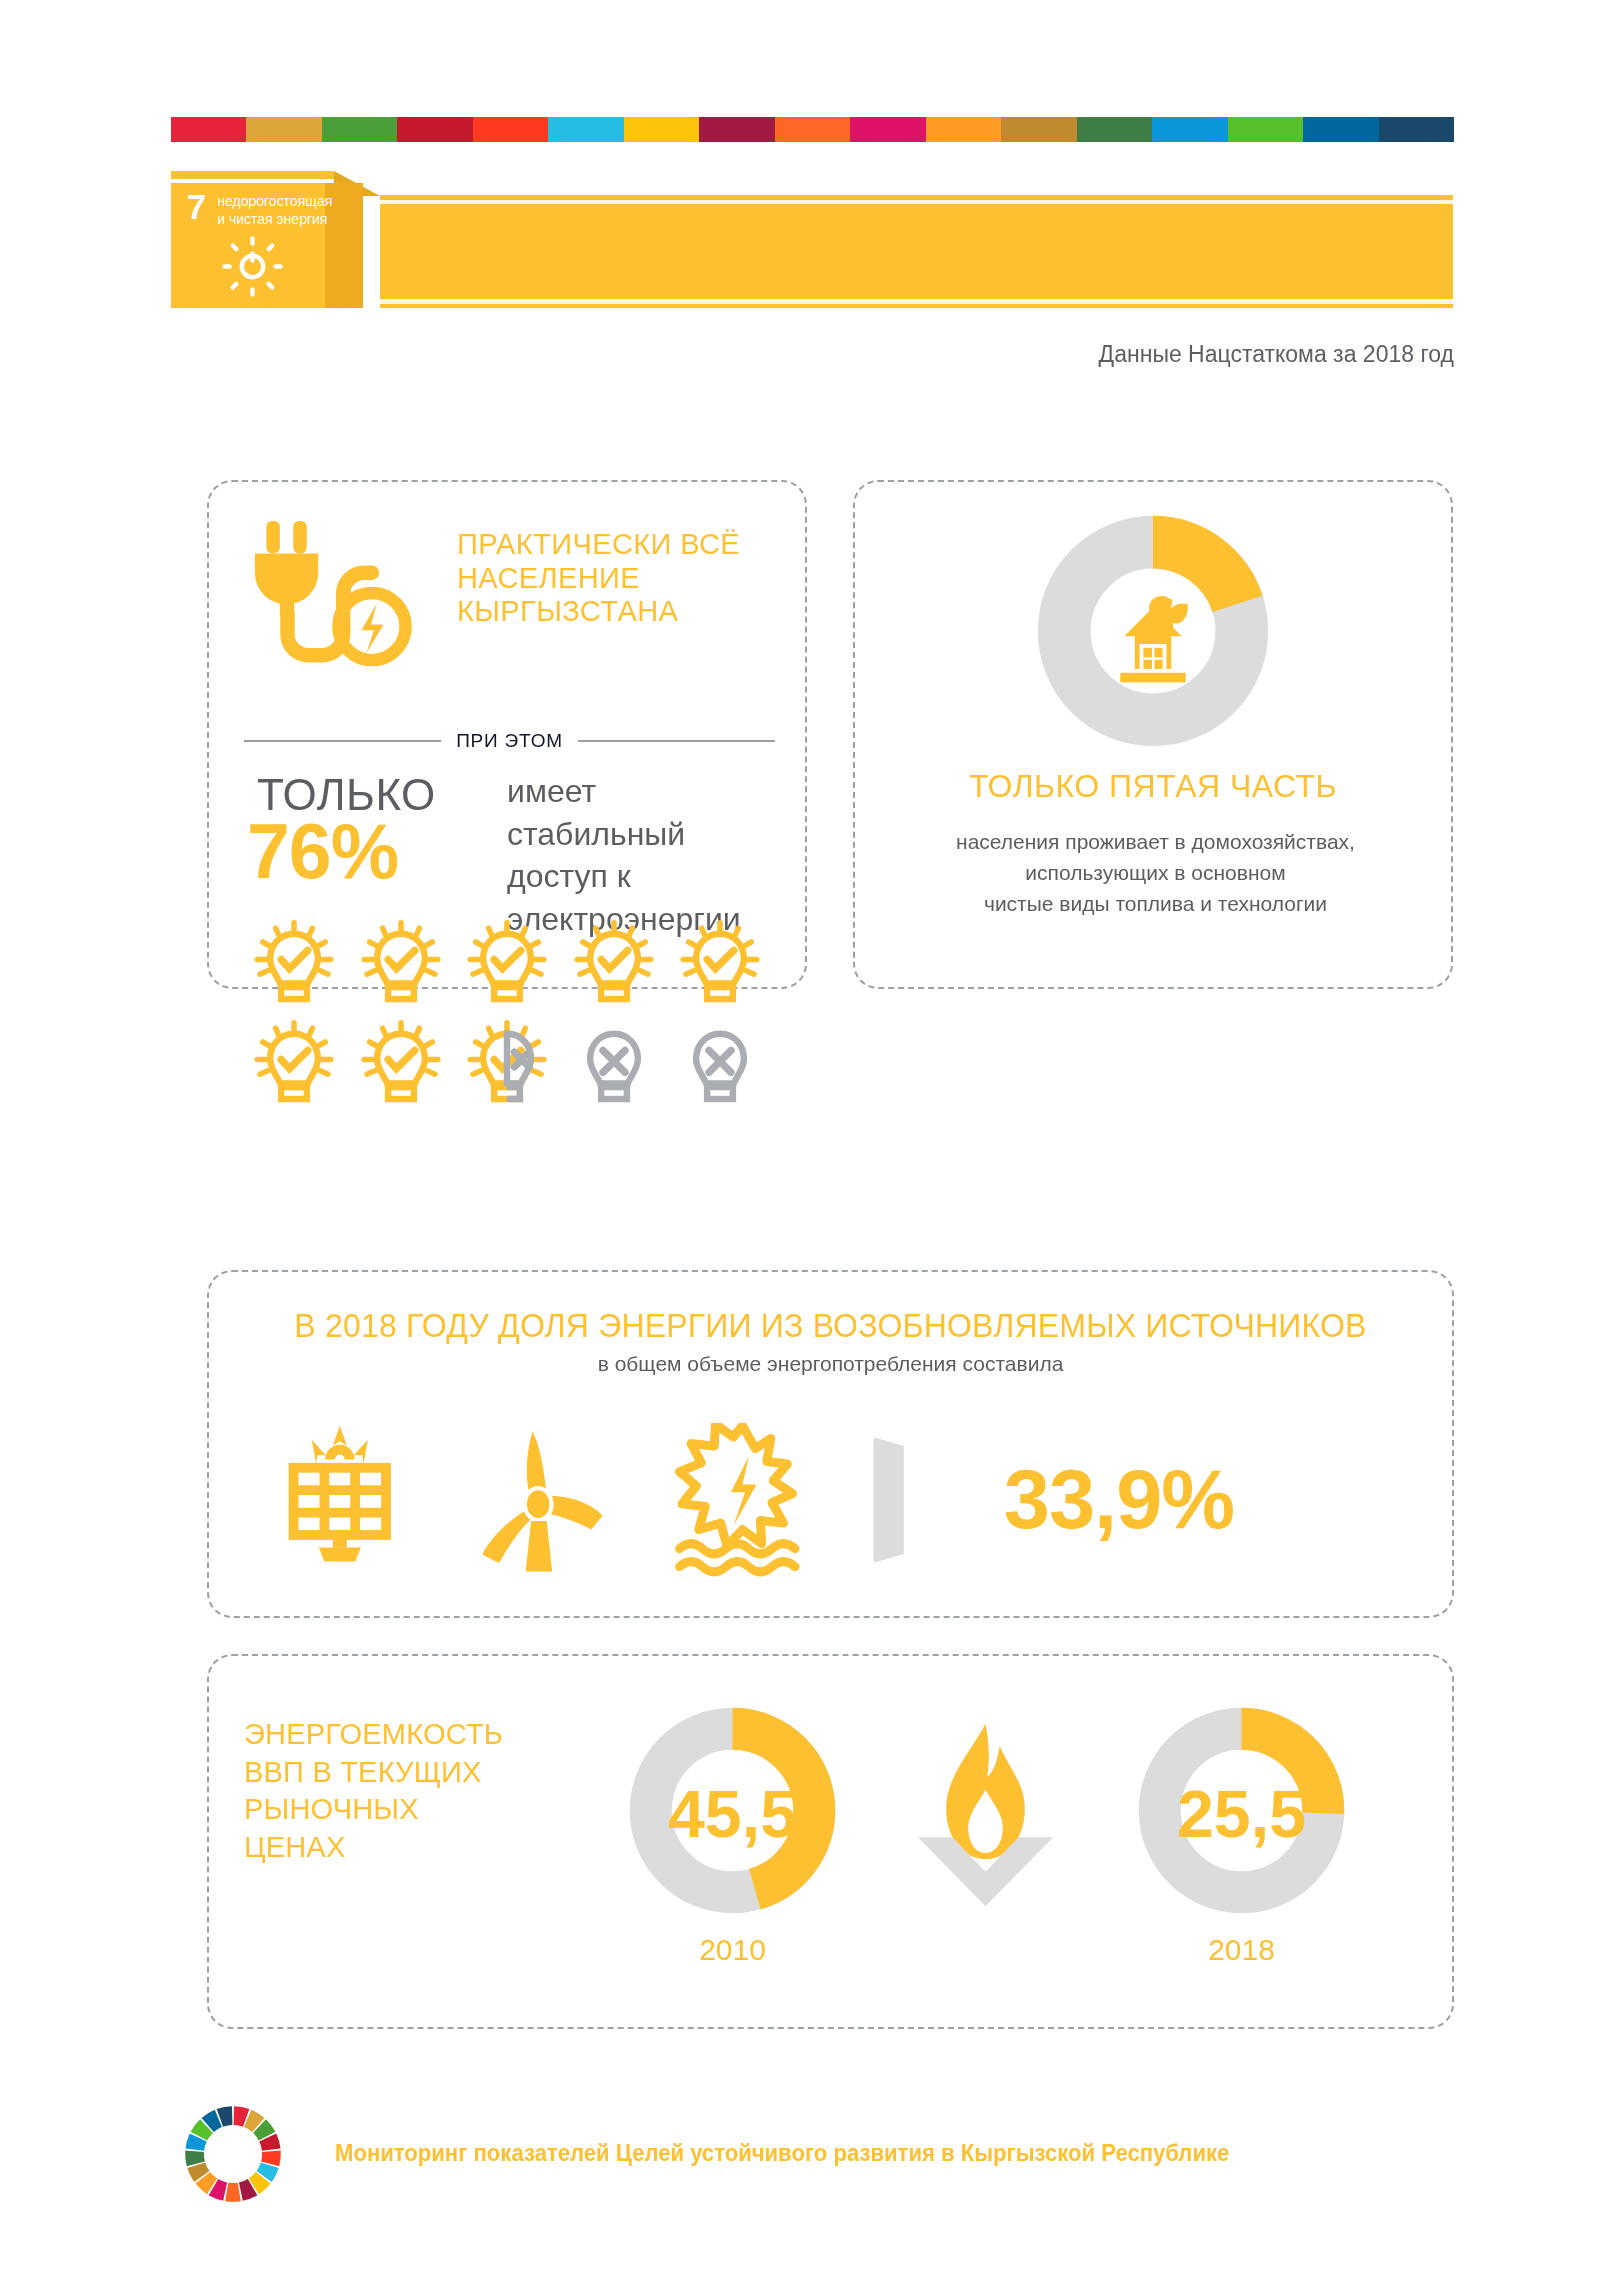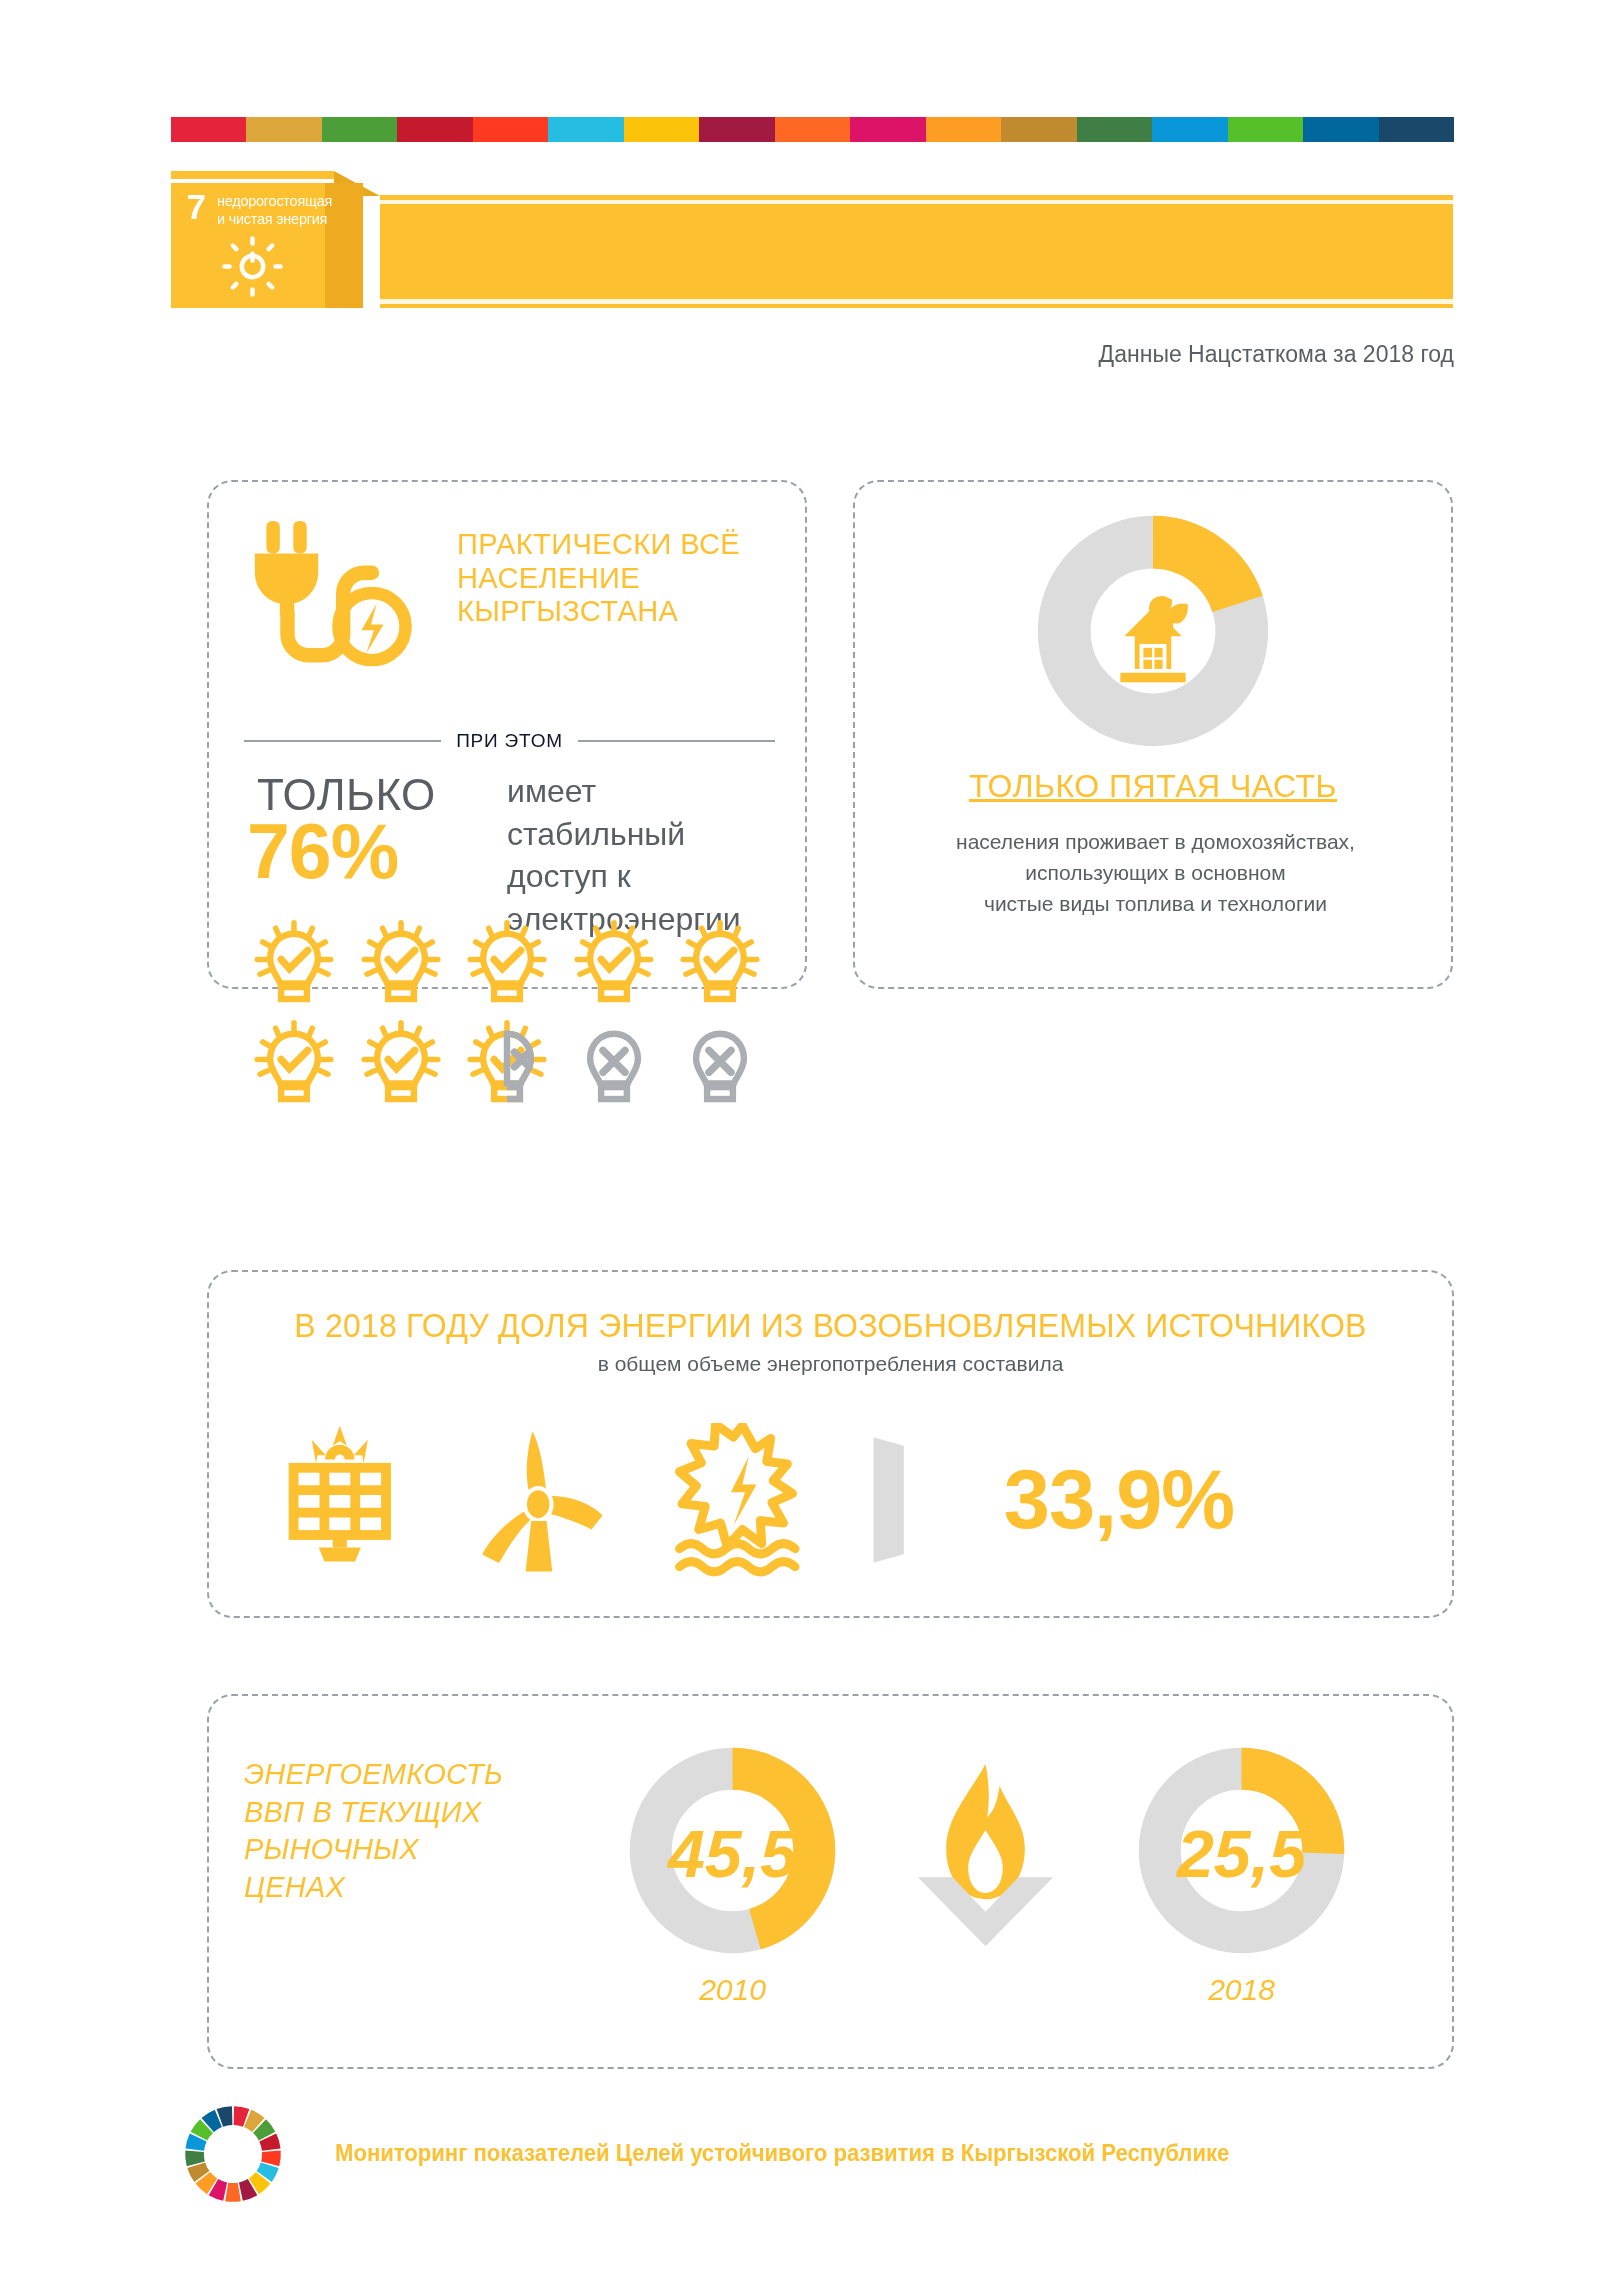--- a/index.html
+++ b/index.html
@@ -92,21 +92,21 @@
   
   .card {
     position: absolute;
     border: 2.9px dashed #9aa0a6;
     border-radius: 25px;
     background: #ffffff;
   }
   #card-electricity { left: 207px;  top: 480px;  width: 600px;  height: 509px; }
   #card-clean-fuel  { left: 853px;  top: 480px;  width: 600px;  height: 509px; }
   #card-renewable   { left: 207px;  top: 1270px; width: 1247px; height: 348px; }
-  #card-intensity   { left: 207px;  top: 1694px; width: 1247px; height: 375px; font-style: italic; }
+  #card-intensity   { left: 207px;  top: 1654px; width: 1247px; height: 375px; }
 
   
   .plug-icon { position: absolute; left: 40px; top: 37px; width: 173px; height: 168px; }
   .c1-heading {
     position: absolute; left: 248px; top: 46px; width: 327px;
     color: #fcc030; font-size: 29px; line-height: 1.16; letter-spacing: 0.4px;
   }
   .c1-sub {
     position: absolute; left: 248px; top: 165px; width: 336px;
     color: #5a5e63; font-size: 24px; line-height: 1.3;
@@ -137,21 +137,21 @@
     display: grid; grid-template-columns: repeat(5, 1fr);
     row-gap: 3.8px;
   }
   .bulb-grid .cell { width: 100px; height: 96px; }
 
   
   .donut-wrap { position: absolute; left: 50%; transform: translateX(-50%); }
   #donut-fifth { top: 29px; width: 240px; height: 240px; }
   .c2-heading {
     position: absolute; left: 0; top: 286px; width: 100%;
-    text-align: center; color: #fcc030; font-size: 32px; letter-spacing: 0.5px; text-decoration: underline;
+    text-align: center; color: #fcc030; font-size: 32px; letter-spacing: 0.5px;
   }
   .c2-sub {
     position: absolute; left: 29px; top: 344px; width: 543px;
     text-align: center; color: #5a5e63; font-size: 21px; line-height: 1.48;
   }
 
   
   .c3-heading {
     position: absolute; left: 0; top: 35px; width: 100%;
     text-align: center; color: #fcc030; font-size: 33px; letter-spacing: 0.2px;

